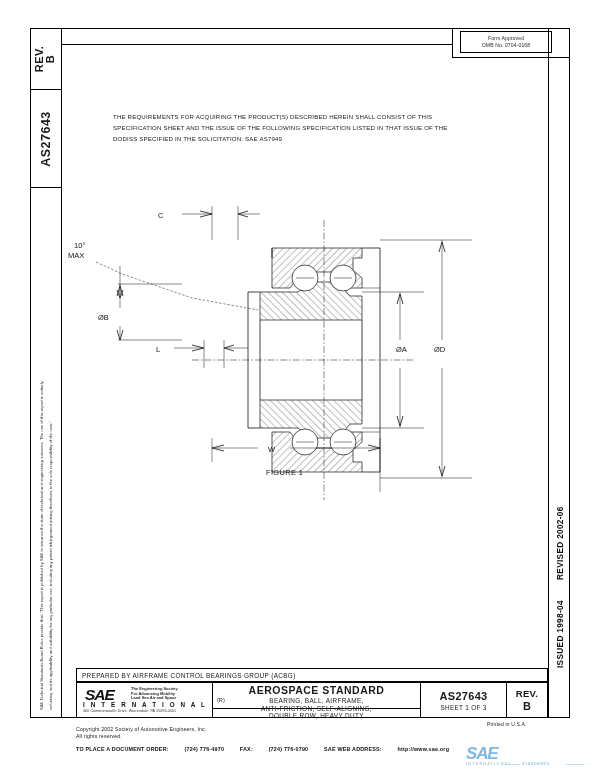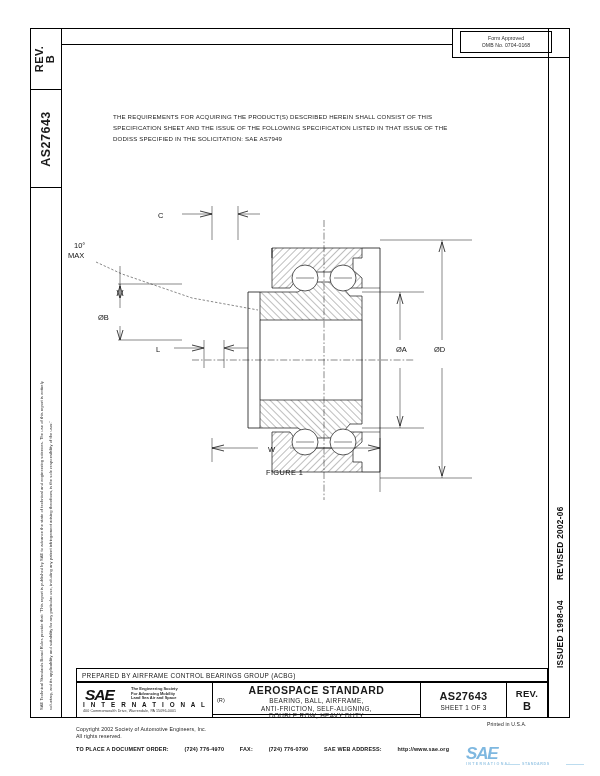--- a/index.html
+++ b/index.html
@@ -182,21 +182,21 @@
   #tb-rev {
     flex: 1;
     display: flex; flex-direction: column;
     align-items: center; justify-content: center;
   }
 
   #as-title {
     position: absolute; left: 0; top: 1px; width: 100%;
     text-align: center;
     font-size: 10.5px; font-weight: bold; letter-spacing: .5px;
-    border-bottom: 1px solid #000; padding-bottom: 18px;
+    border-bottom: 1px solid #000; padding-bottom: 12px;
   }
   #as-subtitle {
     position: absolute; left: 0; top: 14px; width: 100%;
     text-align: center;
     font-size: 6.4px; letter-spacing: .35px; line-height: 7.6px;
     color: #1a1a1a;
   }
   #reg-mark {
     position: absolute; left: 4px; top: 14px;
     font-size: 5.6px; color: #222;

